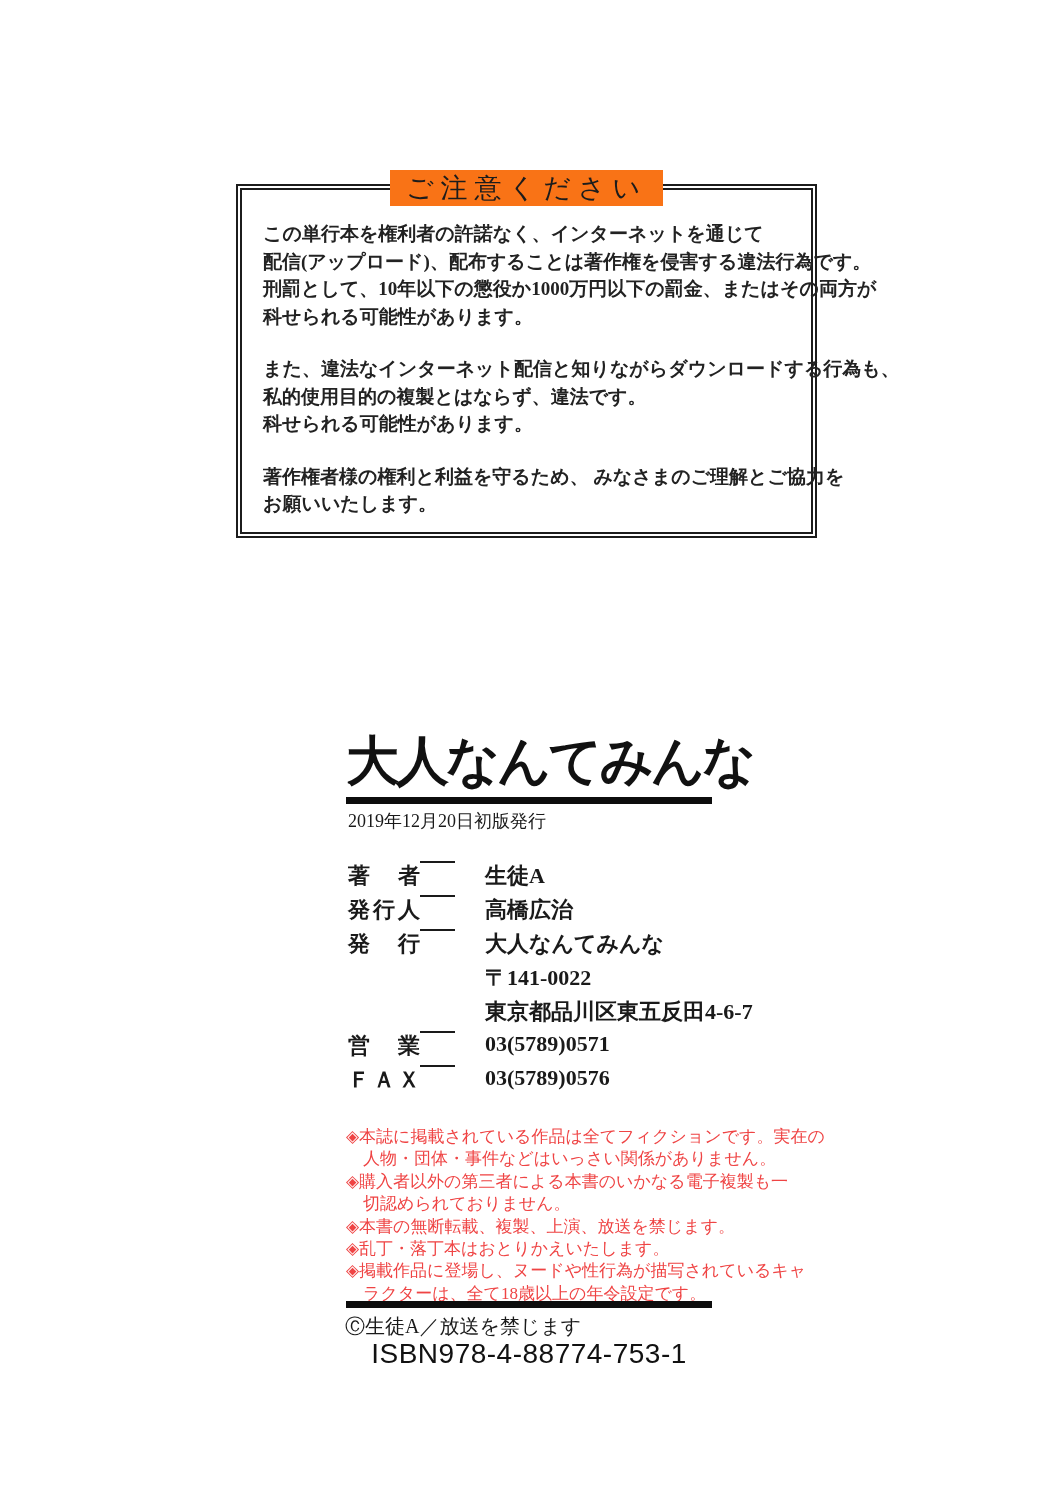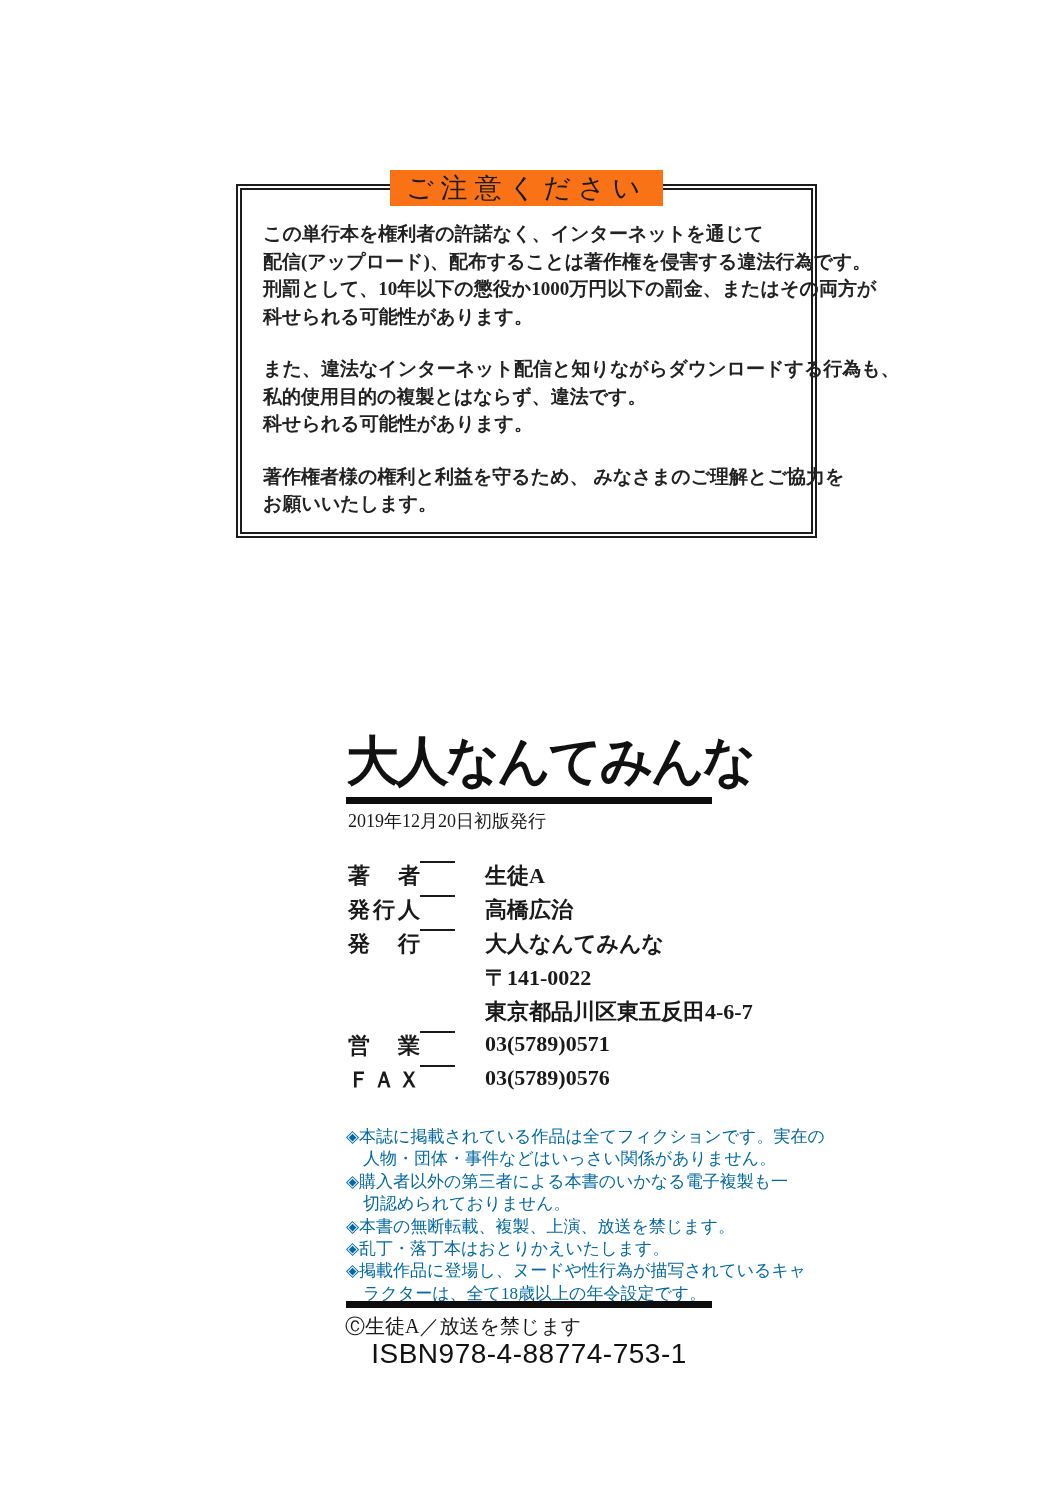--- a/index.html
+++ b/index.html
@@ -112,21 +112,21 @@
   .pub-row.indent { padding-left: 109px; }
   .pub-row .val { flex: none; margin-left: 28px; }
 
   .notes {
     position: absolute;
     left: 346px;
     top: 1126px;
     width: 372px;
     font-size: 17px;
     line-height: 22.4px;
-    color: #0369a1;
+    color: #ef4444;
   }
   .note-line { white-space: nowrap; }
   .note-line.cont { padding-left: 17px; }
 
   .copyright-line {
     position: absolute;
     left: 345px;
     top: 1313px;
     font-size: 20px;
     white-space: nowrap;

